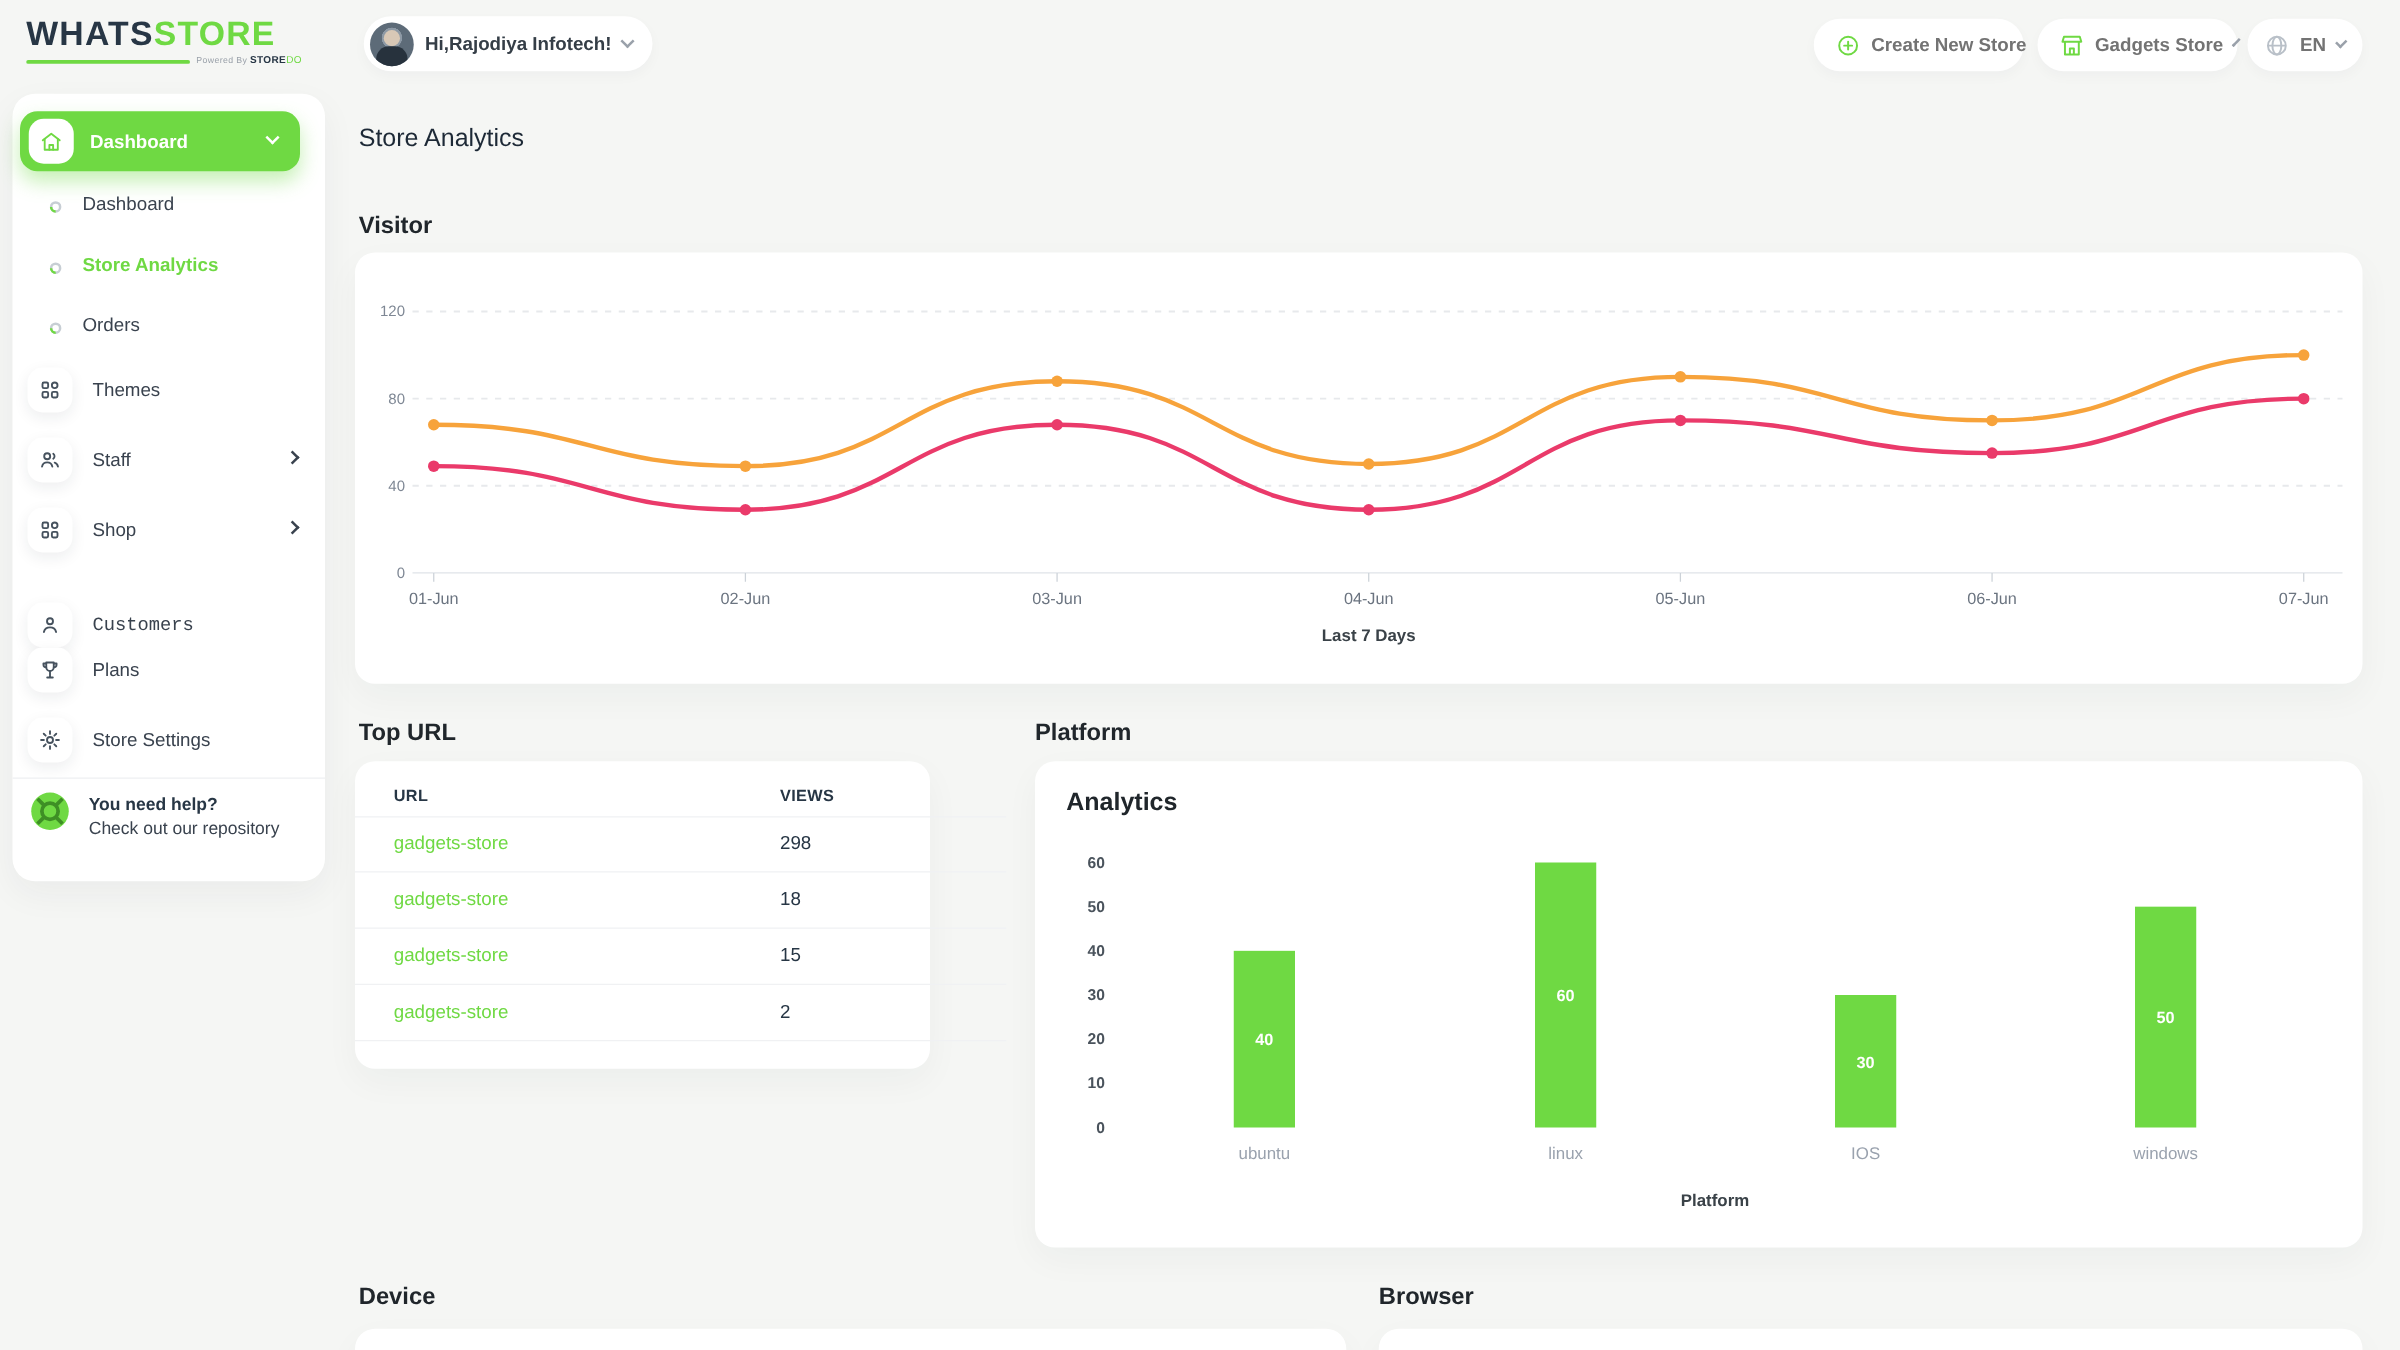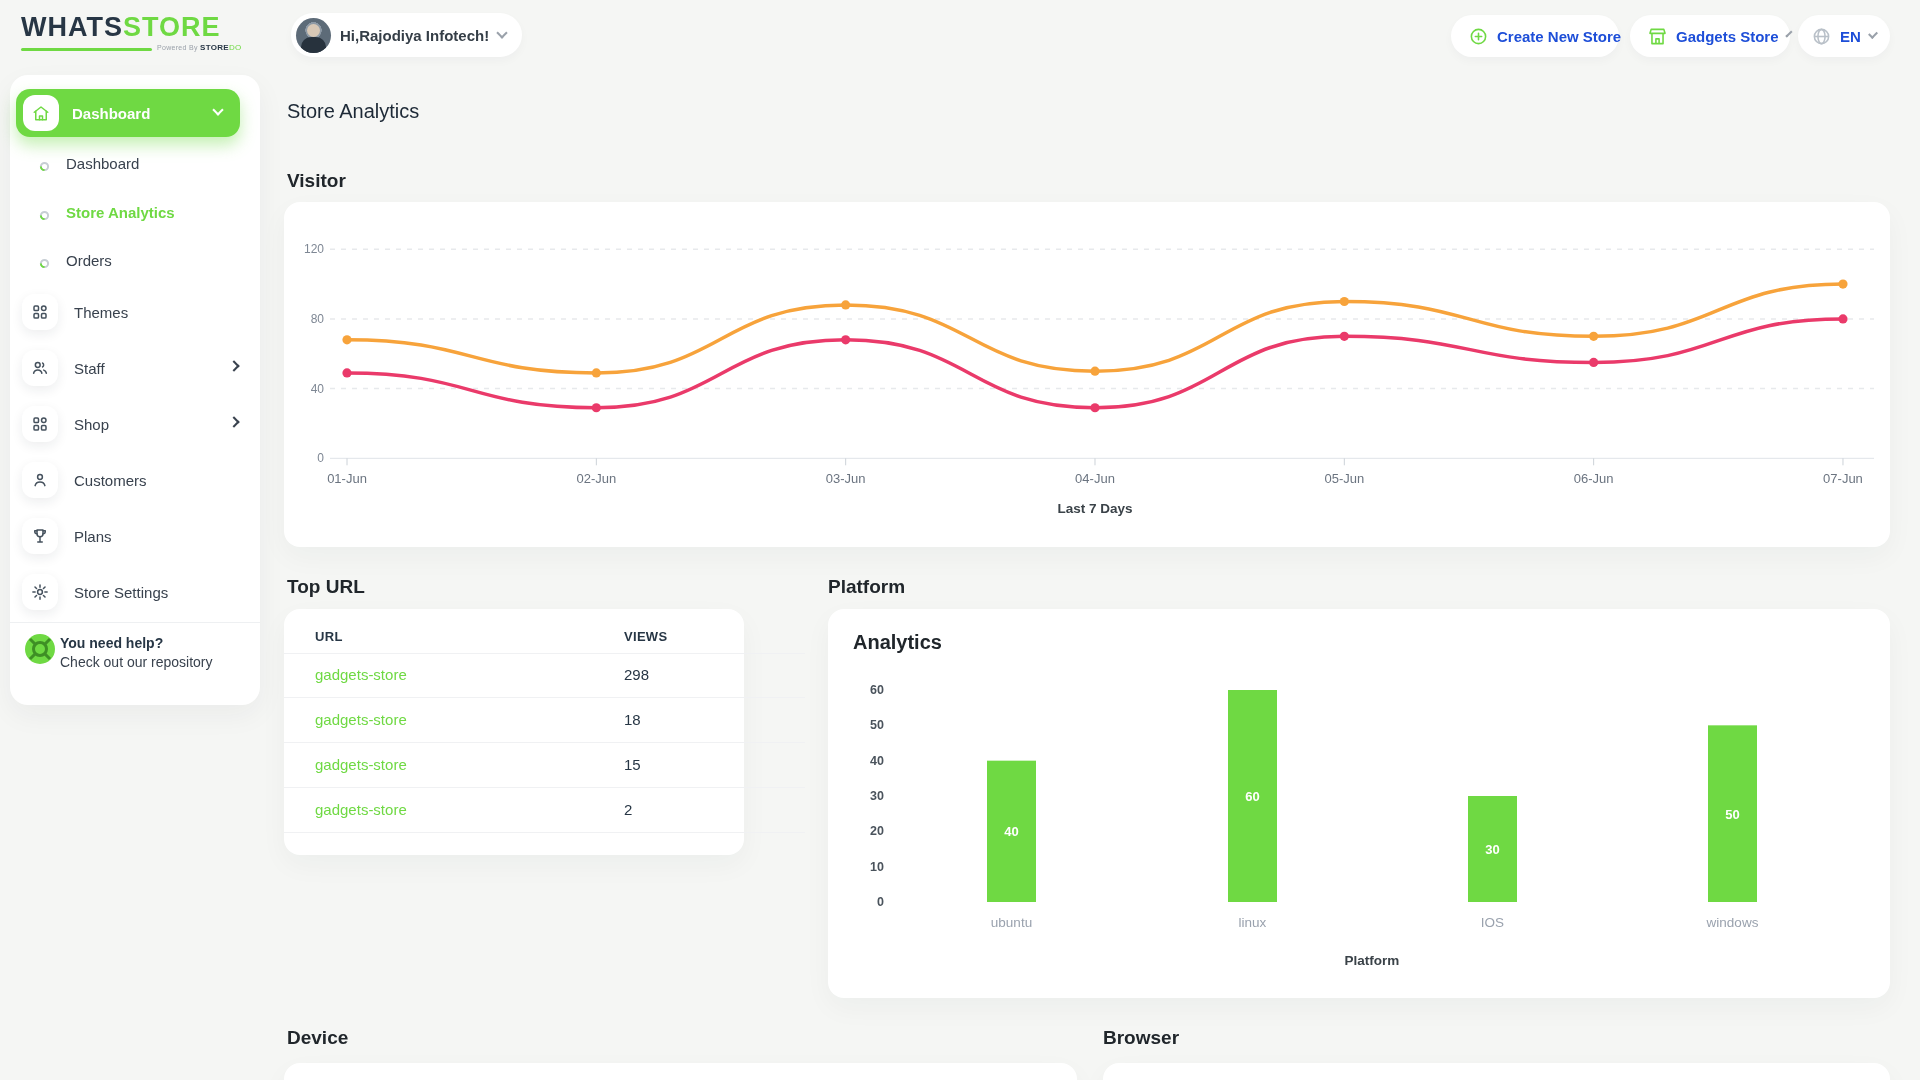--- a/index.html
+++ b/index.html
@@ -17,21 +17,21 @@
 
   .pill { position:absolute; top:15px; height:42px; background:#fff; border-radius:21px;
     display:flex; align-items:center; gap:9px; padding:0 18px; cursor:pointer;
     box-shadow:0 4px 10px rgba(30,40,50,.03); }
   .userpill { left:291px; top:13px; height:44px; border-radius:22px; padding:0 16px 0 5px; }
   .avatar { width:35px; height:35px; border-radius:50%; overflow:hidden; flex:0 0 auto;
     background:radial-gradient(circle at 50% 35%, #8d99a5 0 28%, #5d6b78 29% 100%); position:relative; }
   .avatar:before { content:""; position:absolute; left:11px; top:6px; width:13px; height:13px; border-radius:50%; background:#d8c8b6; }
   .avatar:after { content:""; position:absolute; left:5px; top:19px; width:25px; height:18px; border-radius:10px 10px 0 0; background:#27323d; }
   .greet { font-size:15px; font-weight:600; color:#353e47; }
-  .green-label { font-size:15px; font-weight:600; color:#1d4ed8; white-space:nowrap; }
+  .green-label { font-size:15px; font-weight:600; color:#737373; white-space:nowrap; }
   .chev { width:8px; height:8px; border-right:2px solid #9aa1aa; border-bottom:2px solid #9aa1aa; transform:rotate(45deg); margin-top:-4px; }
   .chev.right { transform:rotate(-45deg); }
   .icon16 svg { display:block; }
 
   
   .sidebar { position:absolute; left:10px; top:75px; width:250px; height:630px; background:#fff;
     border-radius:18px; box-shadow:0 10px 28px rgba(30,40,50,.05); }
   .active-pill { position:absolute; left:6px; top:14px; width:224px; height:48px; background:#6fd943;
     border-radius:14px; box-shadow:0 8px 16px rgba(111,217,67,.4); display:flex; align-items:center; cursor:pointer; }
   .active-pill .iconbox { width:36px; height:36px; background:#fff; border-radius:12px; margin-left:7px;
@@ -41,21 +41,21 @@
   .subrow { position:absolute; left:0; width:250px; height:48px; display:flex; align-items:center; cursor:pointer; }
   .subrow .bullet { margin-left:29px; width:11px; height:11px; }
   .subrow .txt { margin-left:16px; font-size:15px; font-weight:500; color:#39424e; }
   .subrow.active .txt { color:#6fd943; font-weight:700; }
   .navrow { position:absolute; left:0; width:250px; height:52px; display:flex; align-items:center; cursor:pointer; }
   .navrow .iconbox { width:36px; height:36px; margin-left:12px; background:#fff; border-radius:12px;
     box-shadow:0 4px 12px rgba(30,40,50,.08); display:flex; align-items:center; justify-content:center; color:#46525e; }
   .navrow .txt { margin-left:16px; font-size:15px; font-weight:500; color:#39424e; }
   .navrow .chev { position:absolute; right:22px; border-width:2px; border-color:#39424e; }
   .sb-divider { position:absolute; left:0; top:547px; width:250px; height:1px; background:#eef0f2; }
-  .helpbox { position:absolute; left:14px; top:558px; width:222px; height:56px; display:flex; align-items:flex-start; gap:4px; cursor:pointer; }
+  .helpbox { position:absolute; left:14px; top:558px; width:222px; height:56px; display:flex; align-items:flex-start; gap:15px; cursor:pointer; }
   .help-title { font-size:14px; font-weight:700; color:#273645; margin-top:2px; }
   .help-sub { font-size:14px; color:#39424e; margin-top:3px;text-align:center; }
 
   
   .h-page { position:absolute; left:287px; top:100px; font-size:20px; font-weight:500; color:#1d2936; }
   .h-sec { position:absolute; font-size:19px; font-weight:700; color:#20262b; }
   .card { position:absolute; background:#fff; border-radius:16px; box-shadow:0 10px 28px rgba(30,40,50,.04);text-align:center; }
 
   
   .t-head { position:absolute; top:20px; font-size:13px; font-weight:700; color:#273645; letter-spacing:.3px; }
@@ -191,21 +191,21 @@
           <svg width="18" height="18" viewBox="0 0 24 24" fill="none" stroke="currentColor" stroke-width="2">
             <rect x="4" y="4" width="6" height="6" rx="1.5"></rect>
             <rect x="14" y="4" width="6" height="6" rx="3"></rect>
             <rect x="4" y="14" width="6" height="6" rx="1.5"></rect>
             <rect x="14" y="14" width="6" height="6" rx="1.5"></rect>
           </svg>
         </span>
     <span class="txt">Shop</span>
   <span class="chev right"></span>
       </div>
-      <div class="navrow" style="top: 379px;">
+      <div class="navrow" style="top: 399px; font-family: Liberation Mono, monospace;">
     <span class="iconbox">
           <svg width="18" height="18" viewBox="0 0 24 24" fill="none" stroke="currentColor" stroke-width="2" stroke-linecap="round">
             <circle cx="12" cy="8" r="3.2"></circle>
             <path d="M5.5 19.5c.7-3.4 3.2-5 6.5-5s5.8 1.6 6.5 5"></path>
           </svg>
         </span>
     <span class="txt">Customers</span>
   </div>
       <div class="navrow" style="top: 435px;">
     <span class="iconbox">

